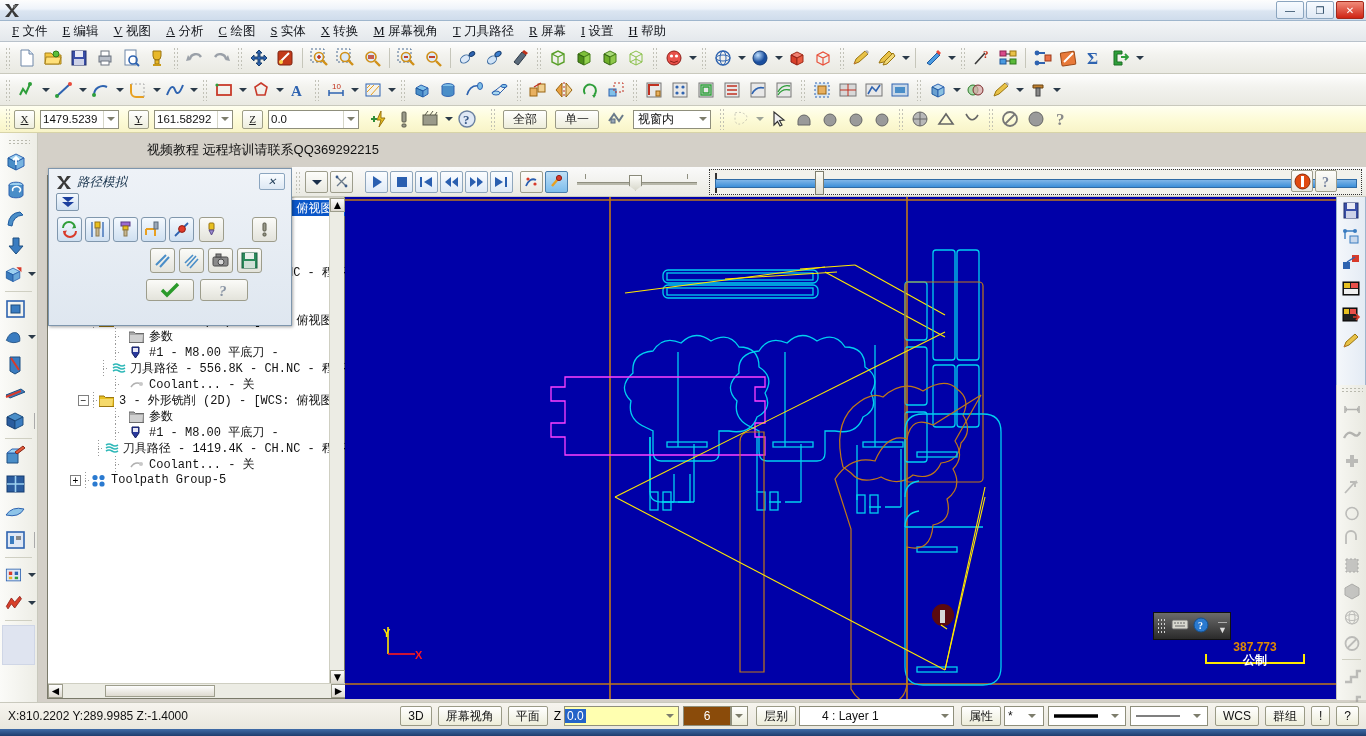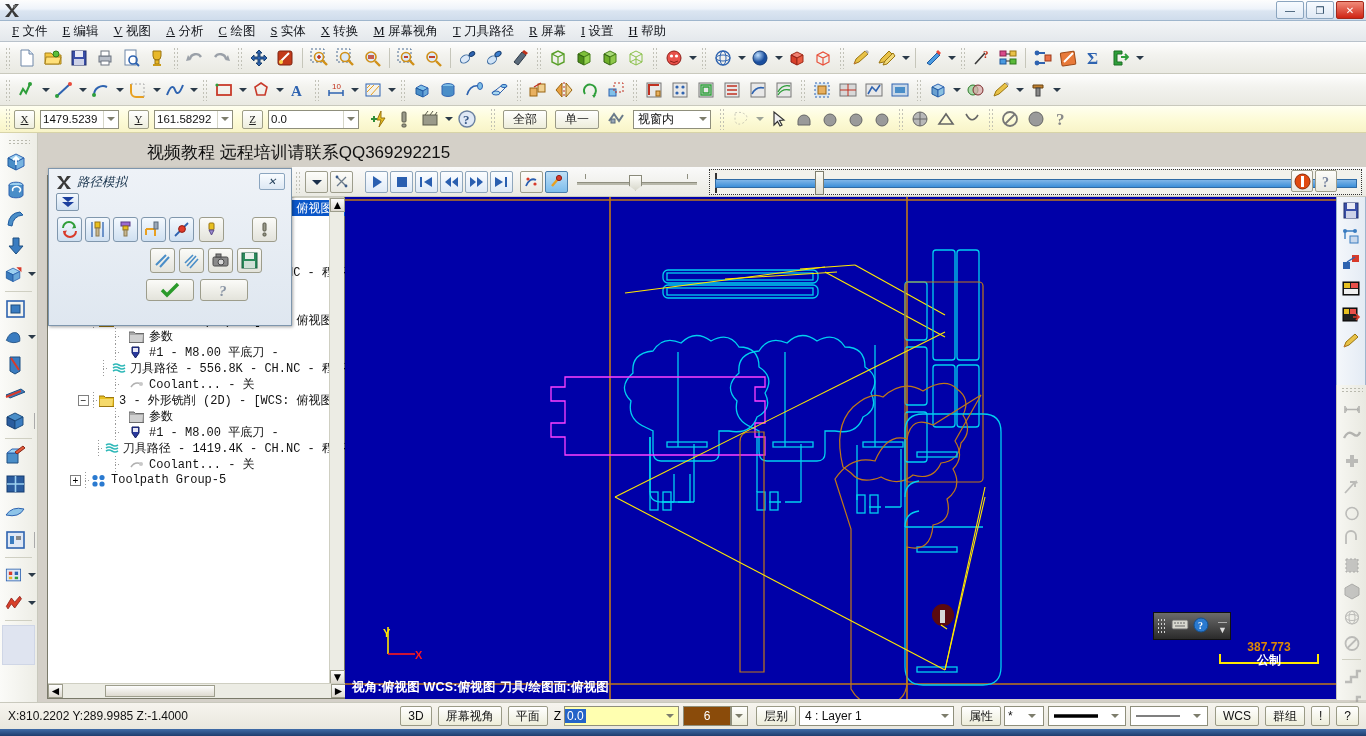--- a/index.html
+++ b/index.html
@@ -224,21 +224,21 @@
   .gfx {
     position:absolute; left:345px; top:197px; width:991px; height:502px;
     background:#0000a8; overflow:hidden;
   }
   .gfxlabel {
     position:absolute; left:7px; bottom:3px; color:#fff; font-size:12.5px; font-weight:bold;
     letter-spacing:.2px; white-space:nowrap;
   }
   .axis-y { position:absolute; left:38px; bottom:60px; color:#ffe800; font-size:11px; font-weight:bold;}
   .axis-x { position:absolute; left:70px; bottom:38px; color:#ff1a1a; font-size:11px; font-weight:bold;}
-  .scalebar { position:absolute; right:17px; bottom:30px; width:100px; }
+  .scalebar { position:absolute; right:31px; bottom:30px; width:100px; }
   .scalenum { color:#e08a00; font-size:12px; font-weight:bold; text-align:center; }
   .scaleunit { color:#ffffff; font-size:12px; font-weight:bold; text-align:center; }
   .scalerule { height:10px; border-left:2px solid #ffe800; border-right:2px solid #ffe800;
                border-bottom:2px solid #ffe800; }
   .vcrbox {
     position:absolute; right:105px; top:415px; width:78px; height:28px;
     background:linear-gradient(to bottom,#6b6b6b,#2a2a2a); border:1px solid #111;
     display:flex; align-items:center; padding:0 3px; gap:4px;
   }
 
@@ -260,40 +260,40 @@
     height:20px; width:115px; border:1px solid #8f8f7c; background:#ffffb0;
     display:flex; align-items:center; margin-right:4px;
   }
   .zfield .zval { background:#2464c8; color:#fff; font-size:12px; padding:0 2px; }
   .colorswatch {
     height:20px; width:48px; border:1px solid #8f8f7c; background:#8a4b0a;
     color:#fff; font-size:12px; display:flex; align-items:center; justify-content:center;
   }
   .layerbox {
     height:20px; width:155px; border:1px solid #8f8f7c; background:#fff;
-    display:flex; align-items:center; padding-left:5px; font-size:12px; color:#111;
+    display:flex; align-items:center; padding-left:22px; font-size:12px; color:#111;
     justify-content:space-between; margin-right:4px;
   }
   .linebox {
     height:20px; width:78px; border:1px solid #8f8f7c; background:#fff;
     display:flex; align-items:center; justify-content:space-between; padding:0 2px; margin-right:4px;
   }
   .attrsel { height:20px; width:40px; border:1px solid #8f8f7c; background:#fff;
     display:flex; align-items:center; justify-content:space-between; padding:0 3px;
     font-size:12px; color:#111; margin-right:4px;}
 
   
   .taskbar {
     position:absolute; left:0; top:729px; width:1366px; height:7px;
     background: linear-gradient(to bottom,#3f6ca8,#1f3d6e);
   }
 
   
   .banner {
-    position:absolute; left:147px; top:141px; font-size:17px; color:#111;
+    position:absolute; left:147px; top:141px; font-size:13px; color:#111;
     font-family:"Liberation Sans",sans-serif;
   }
   .redstop {
     position:absolute; left:1291px; top:170px; width:22px;height:22px;
     border:1px solid #9d9d8c; border-radius:2px;
     background:linear-gradient(to bottom,#fdfdfa,#e8e8e0);
     display:flex;align-items:center;justify-content:center;
   }
   .helpq {
     position:absolute; left:1315px; top:170px; width:22px;height:22px;
@@ -1781,21 +1781,20 @@
       <div>
         <svg width="16" height="16" viewBox="0 0 16 16">
             <circle cx="8" cy="8" r="7" fill="#2a7ad0" stroke="#14508e"></circle>
             <text x="5" y="12" font-size="10" fill="#fff" font-family="serif" font-weight="bold">?</text>
           </svg>
       </div>
       <div style="margin-left:auto;color:#ddd;font-size:9px;line-height:8px;text-align:center">—<br>▼</div>
     </div>
 
     
-    <div class="gfxlabel">视角:俯视图    WCS:俯视图    刀具/绘图面:俯视图</div>
   </div>
 
   <div class="status">
     <span class="coordtext">X:810.2202  Y:289.9985  Z:-1.4000</span>
     <div style="flex:1"></div>
     <div class="sbtn">3D</div>
     <div class="sbtn">屏幕视角</div>
     <div class="sbtn">平面</div>
     <span style="font-size:12px;margin:0 3px">Z</span>
     <div class="zfield">

